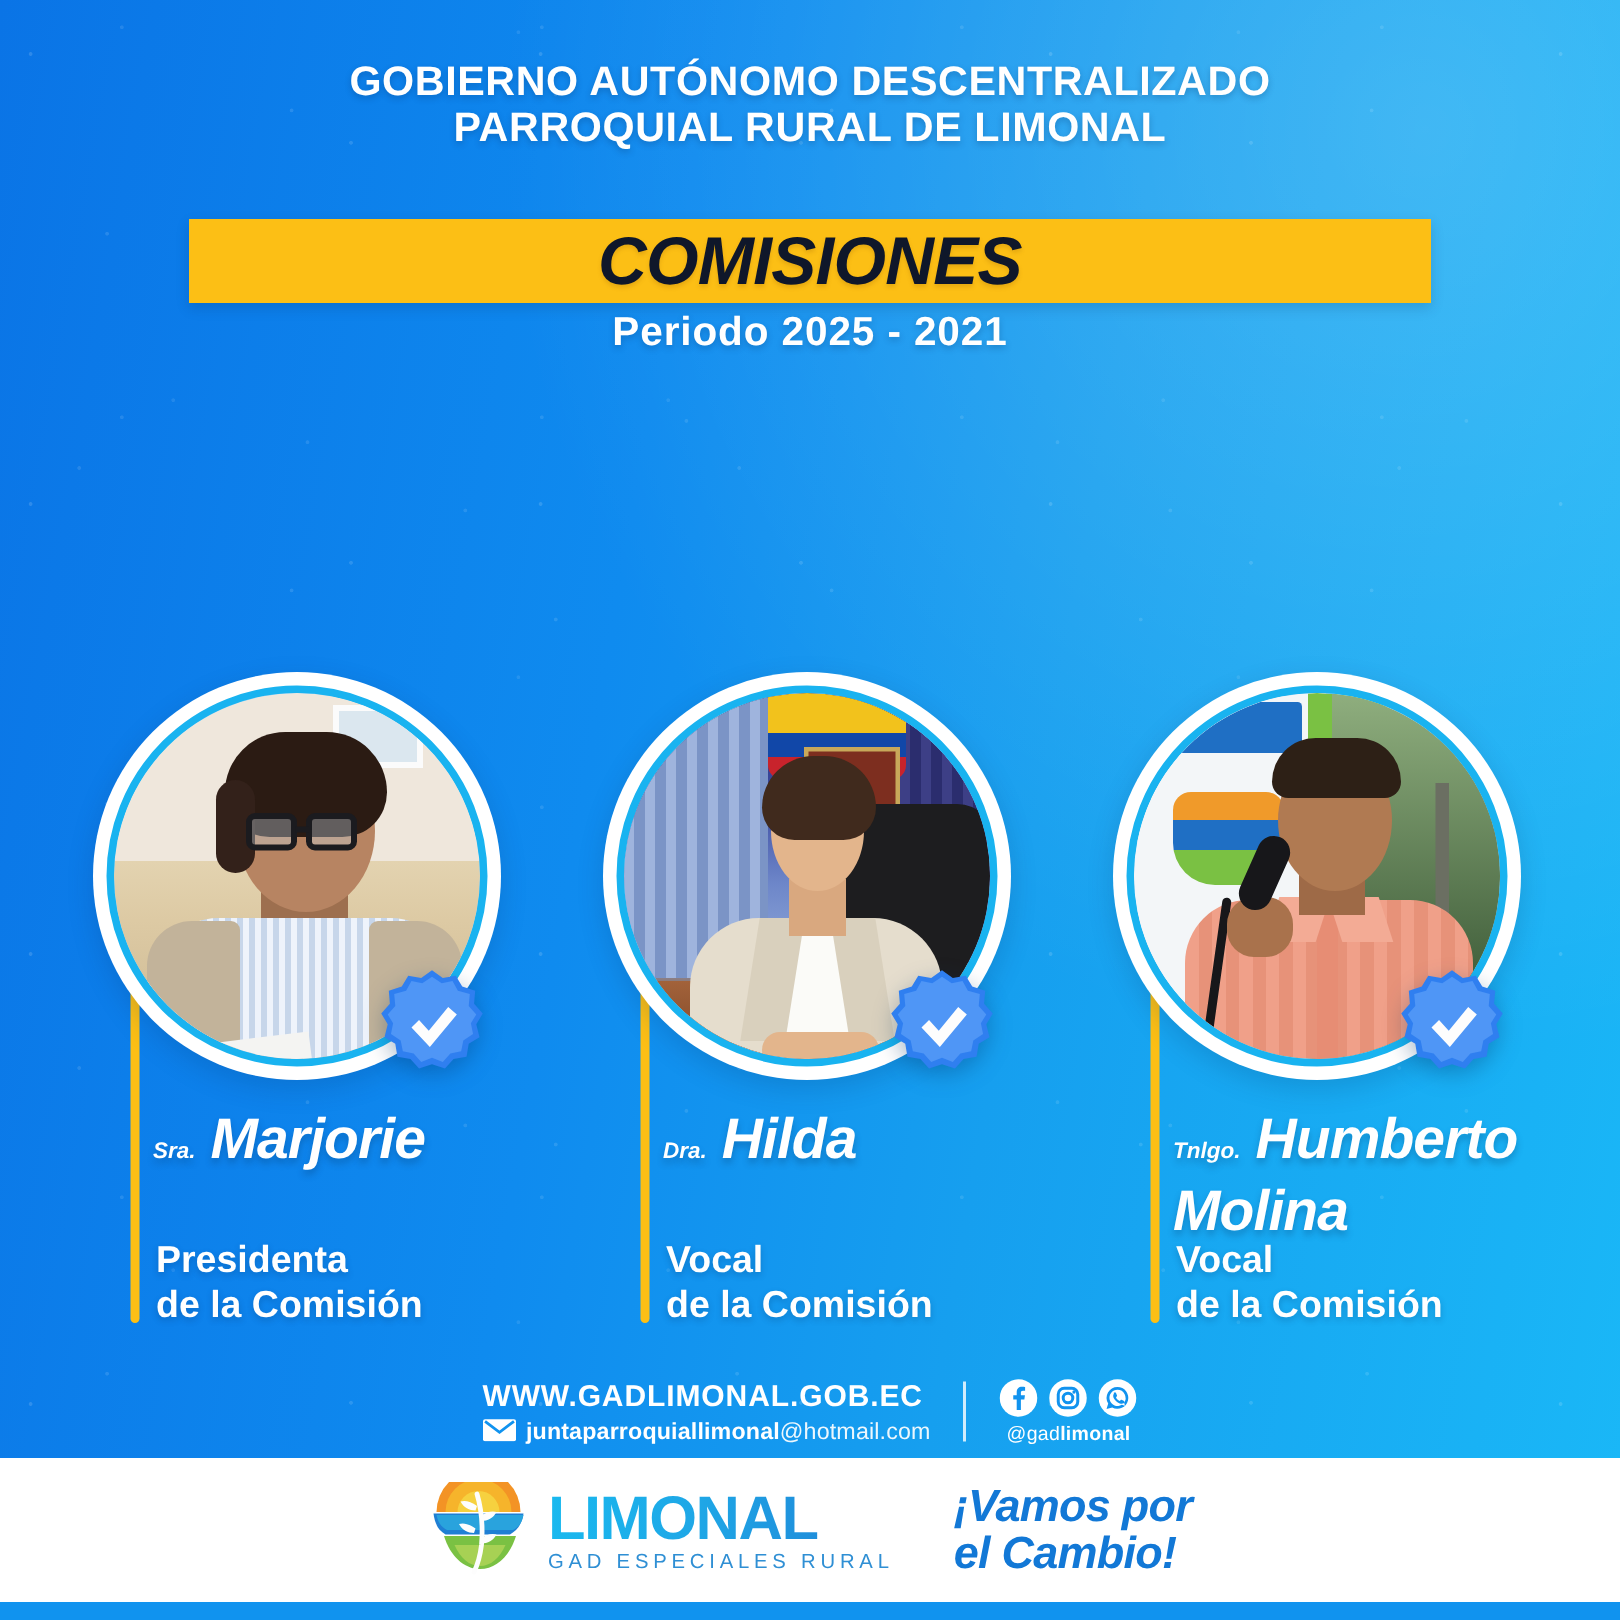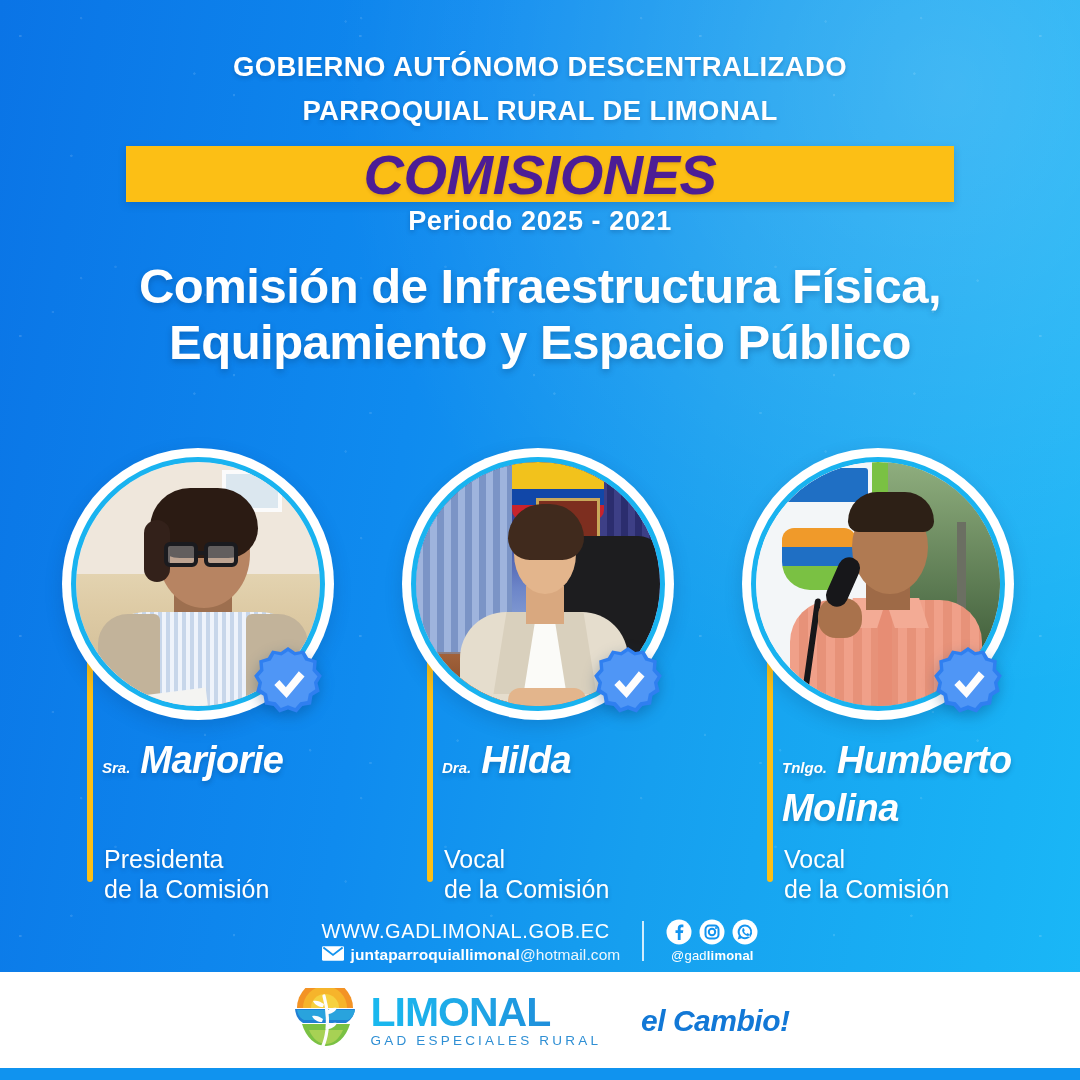--- a/index.html
+++ b/index.html
@@ -36,31 +36,31 @@
     opacity:.9;
   }
 
   
   .header{
     position:absolute;top:38px;left:0;right:0;text-align:center;
     color:#fff;font-weight:bold;font-size:27.5px;line-height:31px;
     letter-spacing:.4px;
     text-shadow:0 2px 4px rgba(0,40,90,.25);
   }
-  .header div{white-space:nowrap;margin-top:13px;}
+  .header div{white-space:nowrap;}
 
   
   .banner{
     position:absolute;left:126px;top:146px;width:828px;height:56px;
     background:#FCBF15;
     box-shadow:0 3px 8px rgba(0,40,90,.18);
   }
   .banner-text{
     position:absolute;inset:0;display:flex;align-items:center;justify-content:center;
-    color:#4c1d95;font-style:italic;font-size:56px;letter-spacing:-.5px;
+    color:#0f172a;font-style:italic;font-size:45px;letter-spacing:-.5px;
     white-space:nowrap;
     text-shadow:0 2px 3px rgba(150,90,0,.22);
   }
   .banner-text .b1{font-weight:bold;}
   .banner-text .b2{font-weight:bold;margin-left:12px;}
   .periodo{
     position:absolute;left:0;right:0;top:206px;text-align:center;
     color:#fff;font-weight:bold;font-size:27px;letter-spacing:.6px;
     text-shadow:0 2px 4px rgba(0,40,90,.25);
   }
@@ -175,32 +175,32 @@
 
   
   .name{
     position:absolute;left:74px;top:292px;width:266px;
     color:#fff;font-weight:bold;font-style:italic;font-size:38px;line-height:40px;
     letter-spacing:-.6px;
     text-shadow:0 3px 5px rgba(0,45,95,.28);
   }
   .name .pre{font-size:15px;letter-spacing:0;}
   .role{
-    position:absolute;left:76px;top:396px;width:266px;
-    color:#fff;font-weight:normal;font-size:25px;line-height:30px;
+    position:absolute;left:76px;top:377px;width:266px;
+    color:#fff;font-weight:bold;font-size:25px;line-height:30px;
     text-shadow:0 2px 4px rgba(0,45,95,.25);
   }
 
   
   .contact{
     position:absolute;left:0;right:0;top:912px;height:58px;
     display:flex;align-items:center;justify-content:center;gap:22px;
   }
   .contact-left{color:#fff;text-align:left;}
-  .web{font-weight:normal;font-size:20px;letter-spacing:.6px;line-height:24px;}
+  .web{font-weight:bold;font-size:20px;letter-spacing:.6px;line-height:24px;}
   .mailrow{display:flex;gap:7px;margin-top:3px;}
   .mail-icon{width:22px;height:15px;position:relative;}
   .mail{font-size:15.5px;line-height:17px;letter-spacing:.1px;}
   .mail b{font-weight:bold;}
   .mail span{opacity:.92;}
   .divider{width:2px;height:40px;background:rgba(255,255,255,.8);}
   .contact-right{display:flex;flex-direction:column;align-items:center;gap:3px;}
   .social{display:flex;gap:7px;}
   .handle{color:#fff;font-size:13px;letter-spacing:.2px;}
   .handle b{font-weight:bold;}
@@ -235,24 +235,20 @@
     <div>PARROQUIAL RURAL DE LIMONAL</div>
   </div>
 
   <div class="banner">
     <div class="banner-text">
       <span class="b1">COMISIONES</span>
     </div>
   </div>
   <div class="periodo">Periodo 2025 - 2021</div>
 
-  <div class="title">
-    <div>Comisión de Infraestructura Física,</div>
-    <div>Equipamiento y Espacio Público</div>
-  </div>
 
 
   <div class="member m0">
     <div class="pin-dot"></div>
     <div class="pin-line"></div>
     <div class="ring">
       <div class="ring-inner">
         <div class="photo p0">
           <div class="win"></div>
             <div class="neck"></div>
@@ -409,18 +405,19 @@
         <path d="M18 42h34c-4 9-10 14-17 14s-13-5-17-14z" fill="#a7d154"></path>
         <path d="M33 8c3 10 4 22 3 34-1 8-3 14-5 18" stroke="#fdfdfd" stroke-width="3.2" fill="none" stroke-linecap="round"></path>
         <path d="M33 16c-4-3-8-4-11-3 2 4 6 6 10 6zM35 23c4-3 8-4 11-3-2 4-6 6-10 6zM32 31c-4-3-8-4-11-3 2 4 6 6 10 6zM35 38c4-3 8-4 11-3-2 4-6 6-10 6z" fill="#fdfdfd"></path>
       </svg>
       <div class="logo-text">
         <div class="logo-word">LIMONAL</div>
         <div class="logo-sub">GAD ESPECIALES RURAL</div>
       </div>
     </div>
     <div class="slogan">
+      <div>¡Vamos por</div>
       <div>el Cambio!</div>
     </div>
   </div>
 
   <div class="bottom-strip"></div>
 </div>
 
 </body></html>

